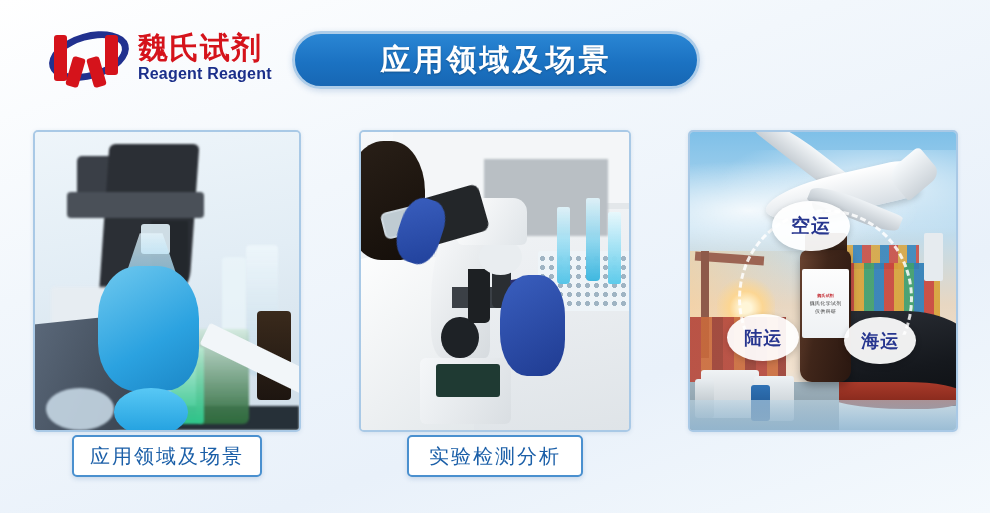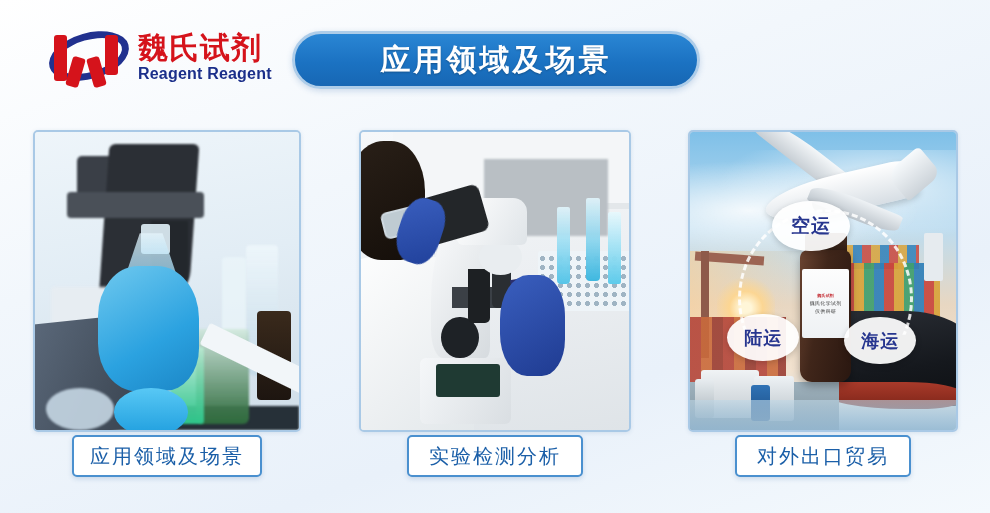--- a/index.html
+++ b/index.html
@@ -341,18 +341,15 @@
           <span>空运</span>
         </div>
         <div class="badge land">
           <span>陆运</span>
         </div>
         <div class="badge sea">
           <span>海运</span>
         </div>
       </div>
     </div>
-    <div class="caption">
-      <span>对外出口贸易</span>
-    </div>
   </div>
 
 </div>
 
 </body></html>

